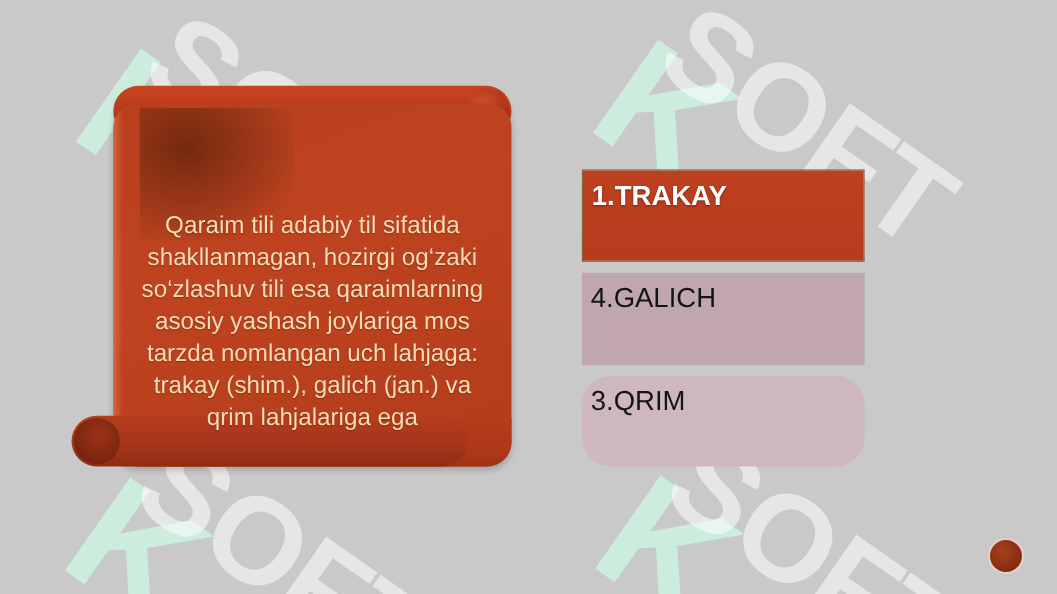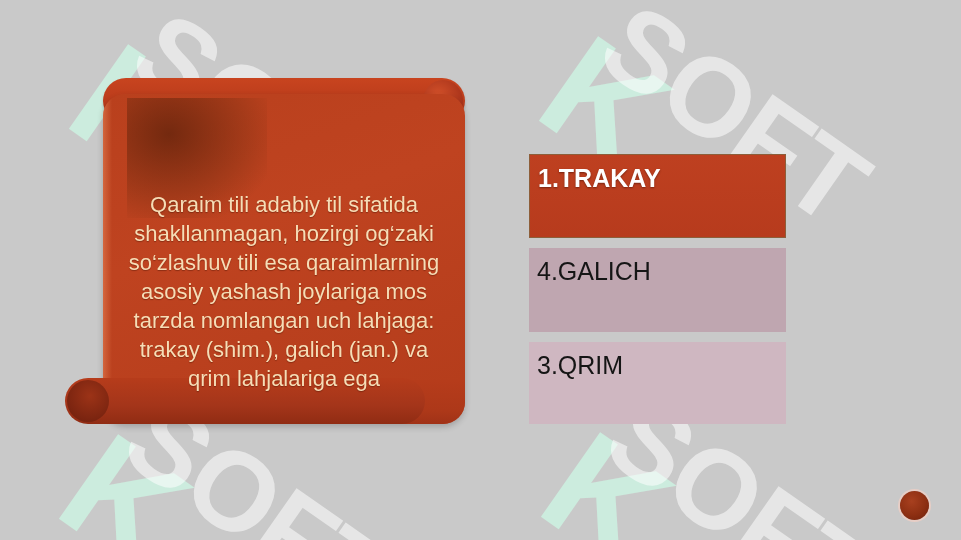--- a/index.html
+++ b/index.html
@@ -186,20 +186,21 @@
     color: #151515;
     font-weight: 400;
     font-size: 25px;
   }
   .row-3 {
     height: 82px;
     background: #cfb7c1;
     color: #151515;
     font-weight: 400;
     font-size: 25px;
+    border-radius: 26px;
   }
 
   
   #corner-dot {
     position: absolute;
     left: 900px;
     top: 491px;
     width: 29px;
     height: 29px;
     border-radius: 50%;

